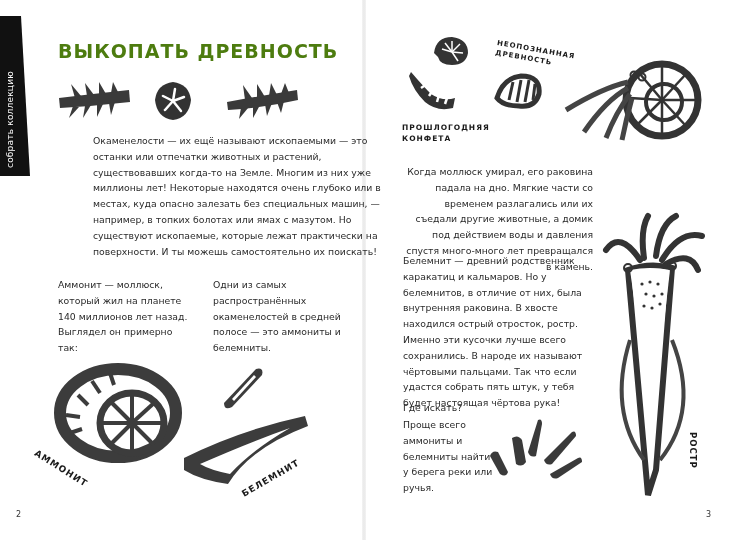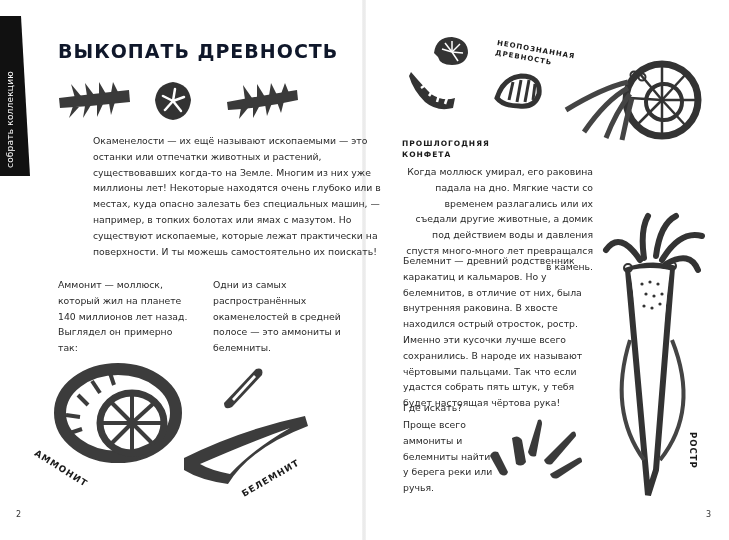--- a/index.html
+++ b/index.html
@@ -7,39 +7,39 @@
     body { position: relative; font-family: "DejaVu Sans", sans-serif; color: #222; }
 
     .spread { position: absolute; left: 0; top: 0; width: 729px; height: 540px; background: #fdfdfd; }
     .page-left { position: absolute; left: 0; top: 0; width: 364px; height: 540px; background: #ffffff; }
     .page-right { position: absolute; left: 365px; top: 0; width: 364px; height: 540px; background: #ffffff; }
     .gutter { position: absolute; left: 362px; top: 0; width: 4px; height: 540px; background: linear-gradient(90deg,#f3f3f3,#e9e9e9,#f3f3f3); }
 
     .side-tab { position: absolute; left: 0; top: 16px; width: 30px; height: 160px; background: #111; clip-path: polygon(0 0, 70% 0, 100% 100%, 0 100%); }
     .side-tab-label { position: absolute; left: 5px; top: 168px; transform-origin: left top; transform: rotate(-90deg); color: #fff; font-size: 9px; white-space: nowrap; letter-spacing: 0.2px; }
 
-    .title { position: absolute; left: 58px; top: 40px; font-family: "DejaVu Sans", sans-serif; font-weight: bold; font-size: 19px; letter-spacing: 1px; color: #0f172a; }
+    .title { position: absolute; left: 58px; top: 40px; font-family: "DejaVu Sans", sans-serif; font-weight: bold; font-size: 19px; letter-spacing: 1px; color: #4d7c0f; }
 
     .body-text { position: absolute; font-size: 9.3px; line-height: 15.8px; color: #2a2a2a; }
     .p-intro { left: 58px; top: 133px; width: 290px; margin-left: 35px; }
     .p-ammonite { left: 58px; top: 277px; width: 135px; }
     .p-common { left: 213px; top: 277px; width: 135px; }
     .p-mollusk { left: 403px; top: 164px; width: 190px; text-align: right; }
     .p-belemnite { left: 403px; top: 253px; width: 190px; }
     .p-where-q { left: 403px; top: 400px; width: 100px; }
     .p-where-a { left: 403px; top: 417px; width: 90px; }
 
     .page-num { position: absolute; top: 510px; font-size: 8px; color: #333; }
     .pn-left { left: 16px; }
     .pn-right { left: 706px; }
 
     .hand-label { position: absolute; font-family: "DejaVu Sans", sans-serif; font-weight: bold; font-size: 9px; letter-spacing: 1px; color: #1a1a1a; white-space: nowrap; }
     .lbl-ammonit { left: 38px; top: 448px; transform: rotate(32deg); transform-origin: left top; }
     .lbl-belemnit { left: 240px; top: 490px; transform: rotate(-30deg); transform-origin: left top; }
-    .lbl-candy { left: 402px; top: 122px; font-size: 7.5px; line-height: 11px; margin-top: 16px; }
+    .lbl-candy { left: 402px; top: 122px; font-size: 7.5px; line-height: 11px; }
     .lbl-unknown { left: 498px; top: 38px; font-size: 7px; line-height: 10px; transform: rotate(10deg); transform-origin: left top; }
     .lbl-rostr { left: 698px; top: 432px; transform: rotate(90deg); transform-origin: left top; font-size: 8.5px; }
 
     svg.ill { position: absolute; overflow: visible; }
   </style>
 </head>
 <body>
 
 <div class="spread">
 

